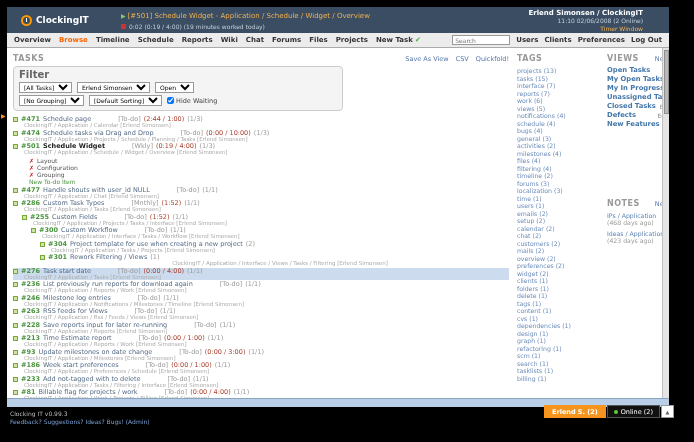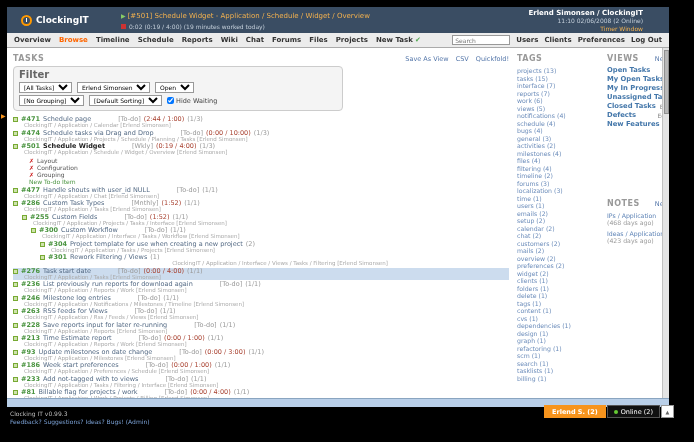--- a/index.html
+++ b/index.html
@@ -495,21 +495,21 @@
             <div class="tcrumb">
               <span>ClockingIT / Application / Preferences / Schedule</span> <span class="tuser">[Erlend Simonsen]</span>
             </div>
 
           </div>
 
           <div class="task">
             <div class="task-line">
               <span class="gbox"></span>
               <span class="tid">#233</span>
-              <span class="ttitle">Add not-tagged with to views</span>
+              <span class="ttitle">Add not-tagged with to delete</span>
               <span class="ttag">[To-do]</span>
 
               <span class="tcount">(1/1)</span>
             </div>
             <div class="tcrumb">
               <span>ClockingIT / Application / Tasks / Filtering / Interface</span> <span class="tuser">[Erlend Simonsen]</span>
             </div>
 
           </div>
 

